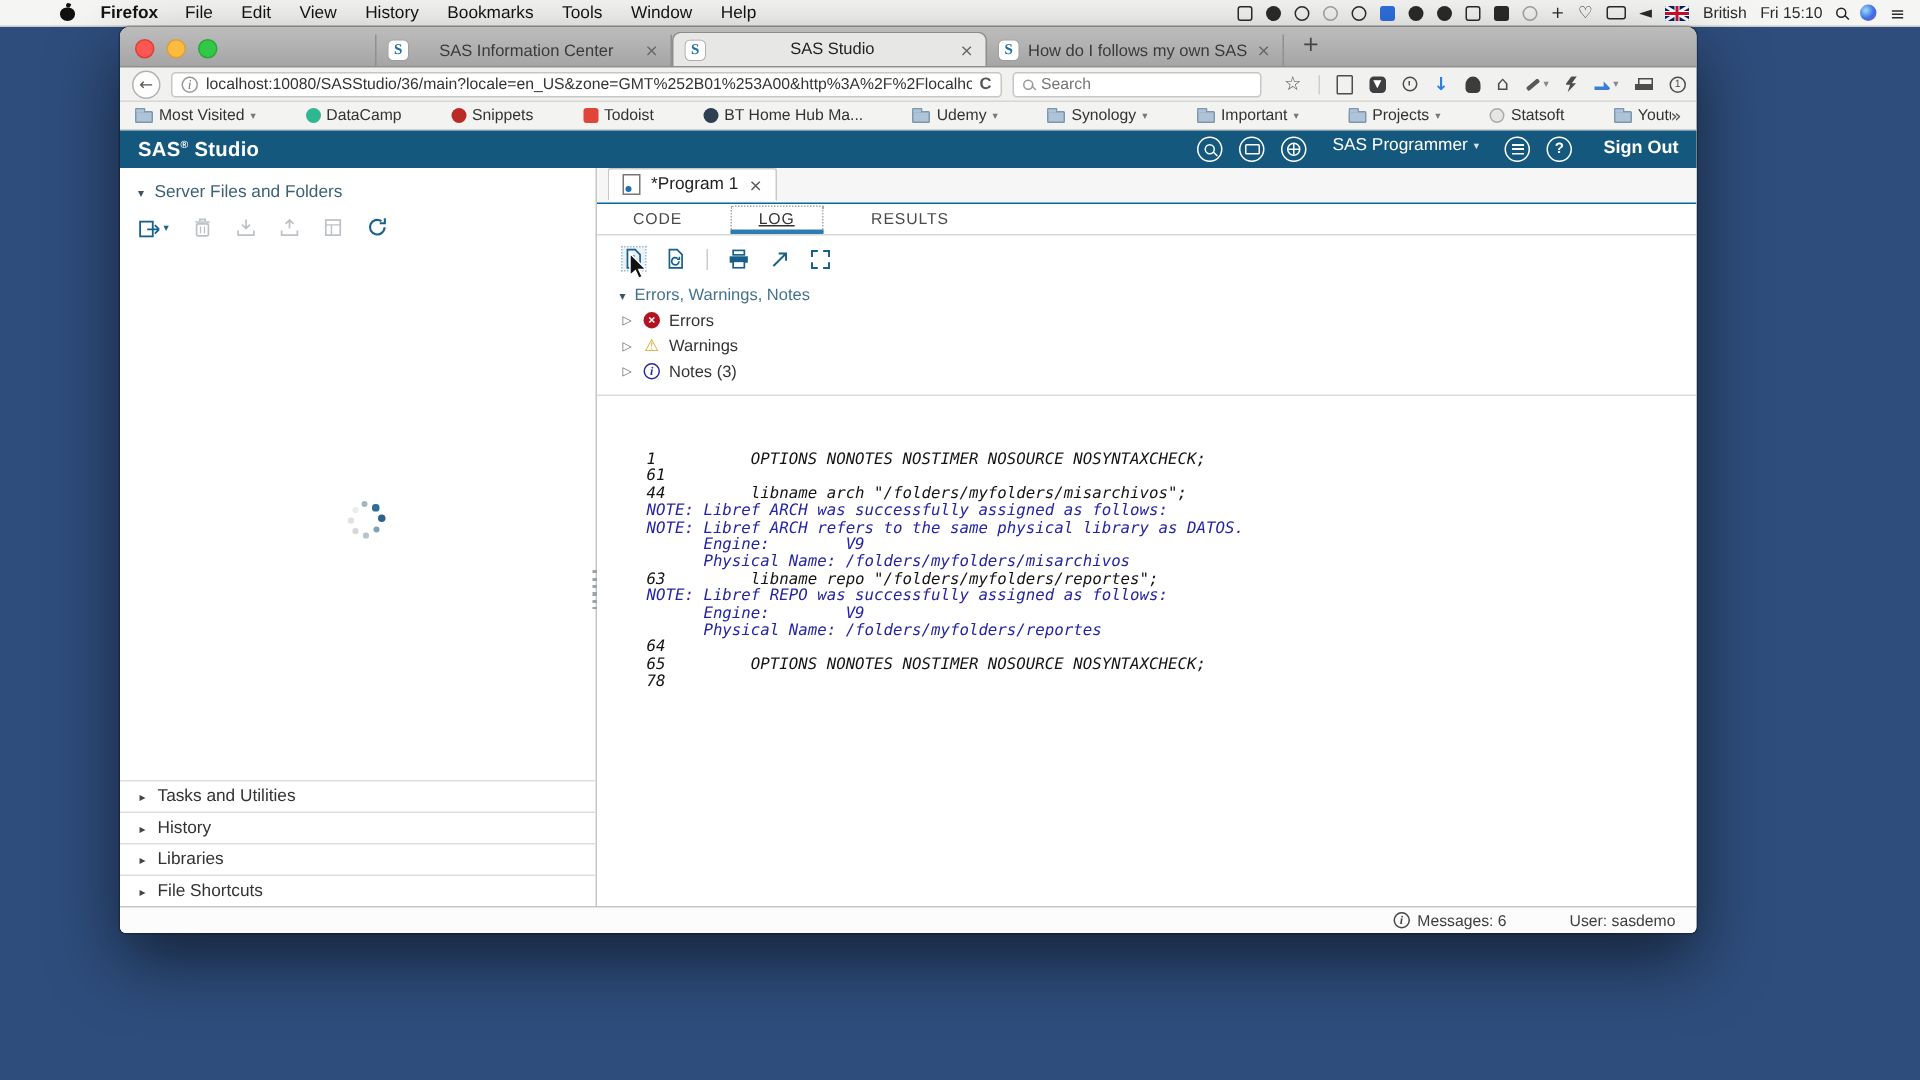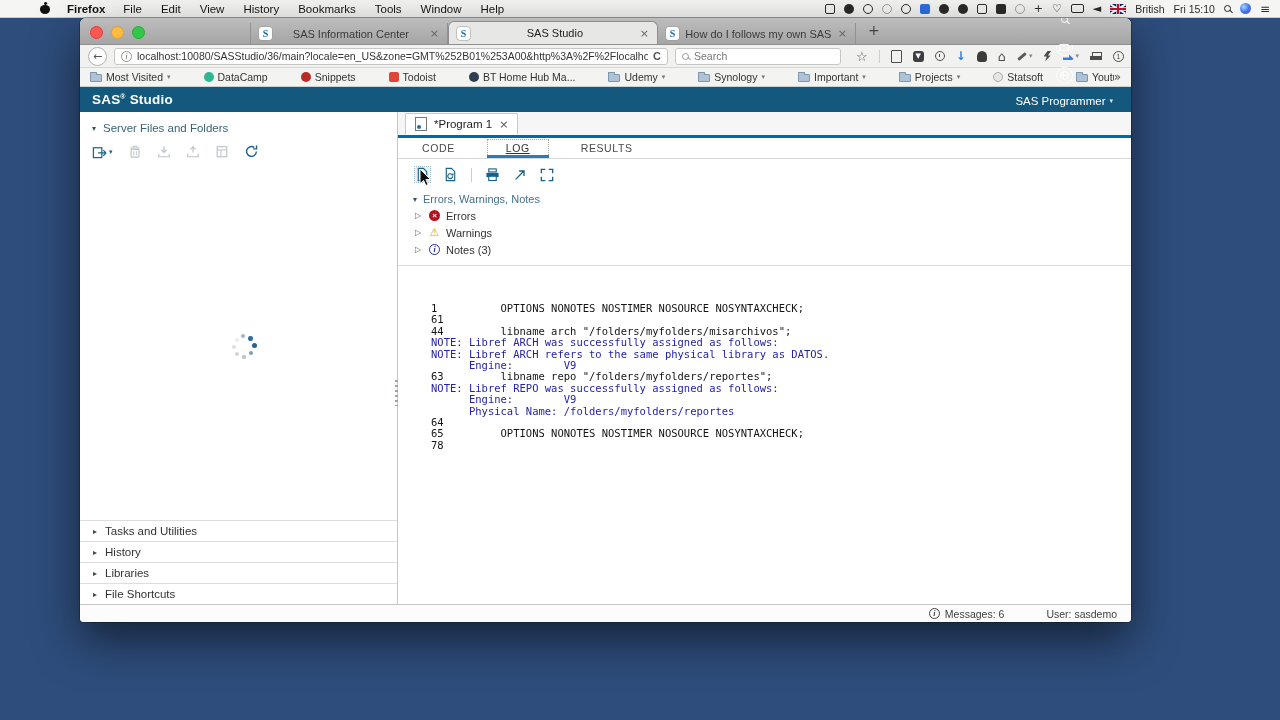--- a/index.html
+++ b/index.html
@@ -92,21 +92,21 @@
   .bi.dot-red{border-radius:50%;background:#b92b27;}
   .bi.sq-red{background:#e0453a;}
   .bi.globe-dark{border-radius:50%;background:#2f3f52;}
   .bi.dot-stat{border-radius:50%;background:#e6e6e6;border:1px solid #aaa;}
   .bm-overflow{margin-left:auto;color:#555;font-size:12px;}
 
   
   .sashdr{height:25px;background:#15587d;flex:none;display:flex;align-items:center;color:#fff;padding:0 12px;gap:12px;}
   .sastitle{font-size:13.5px;font-weight:bold;letter-spacing:.2px;}
   .sastitle sup{font-size:7px;}
-  .hdr-right{margin-left:auto;display:flex;align-items:center;gap:11px;flex-direction:column;}
+  .hdr-right{margin-left:auto;display:flex;align-items:flex-start;gap:11px;}
   .hcirc{width:17px;height:17px;border:1.5px solid #fff;border-radius:50%;display:flex;align-items:center;justify-content:center;box-sizing:border-box;flex:none;}
   .hfolder{width:8px;height:5px;border:1.2px solid #fff;border-radius:1px;position:relative;}
   .hglobe{width:9px;height:9px;border:1.2px solid #fff;border-radius:50%;position:relative;box-sizing:border-box;}
   .hglobe::before{content:"";position:absolute;left:0;top:3px;width:6.5px;height:1px;background:#fff;}
   .hglobe::after{content:"";position:absolute;left:2.8px;top:0;width:1px;height:6.5px;background:#fff;}
   .hlist{width:8px;height:7px;background:repeating-linear-gradient(#fff 0 1.2px,transparent 1.2px 3px);}
   .hq{font-size:10px;font-weight:bold;}
   .role{font-size:11.5px;display:flex;align-items:center;gap:4px;margin:0 6px;}
   .role .caret{font-size:7px;opacity:.85;}
   .signout{font-size:12px;font-weight:bold;margin-left:10px;}
@@ -122,21 +122,21 @@
   .sic.off{color:#bcc1c6;}
   .sic .caret{font-size:7px;color:#1a628c;margin-left:2px;}
   .spinner{position:absolute;left:148px;top:222px;width:30px;height:30px;}
   .spinner i{position:absolute;border-radius:50%;display:block;}
   .side-bottom{margin-top:auto;display:flex;flex-direction:column;}
   .side-sec{height:20px;border-top:1px solid #ddd;display:flex;align-items:center;gap:8px;padding:0 13px;font-size:11.5px;color:#333;}
   .side-sec .tcaret{color:#444;}
   .splitgrip{position:absolute;left:315px;top:268px;width:4px;height:26px;background:repeating-linear-gradient(#9aa4ab 0 2px,transparent 2px 5px);}
 
   .main{flex:1;display:flex;flex-direction:column;min-width:0;background:#fff;position:relative;}
-  .prog-tabbar{height:23px;background:#f6f6f6;border-bottom:3px solid #0369a1;flex:none;display:flex;align-items:center;padding-left:7px;}
+  .prog-tabbar{height:23px;background:#f6f6f6;border-bottom:1px solid #0369a1;flex:none;display:flex;align-items:flex-start;padding-left:7px;}
   .prog-tab{height:22px;background:#fff;border:1px solid #c9c9c9;border-bottom:1px solid #fff;margin-bottom:-1px;display:flex;align-items:center;gap:7px;
             padding:0 9px;font-size:11.5px;color:#222;border-radius:2px 2px 0 0;box-sizing:border-box;}
   .doc-ic{width:10px;height:12px;border:1px solid #777;background:#fff;position:relative;flex:none;}
   .doc-ic::after{content:"";position:absolute;left:1px;bottom:1px;width:4px;height:4px;border-radius:50%;background:#1f6fae;}
   .prog-close{color:#555;font-size:11px;}
   .subtabs{display:flex;align-items:center;height:20px;flex:none;border-bottom:1px solid #d8d8d8;padding-left:22px;gap:30px;
            font-size:10.5px;letter-spacing:.6px;color:#4a4a4a;}
   .subtab{padding:3px 2px;}
   .subtab.active{position:relative;border:1px dotted #a8a8a8;padding:2px 18px;color:#333;text-decoration:underline;}
   .subtab.active::after{content:"";position:absolute;left:-1px;right:-1px;bottom:-2px;height:3px;background:#2f7cb5;}
@@ -148,21 +148,21 @@
   .ltr-root{display:flex;align-items:center;gap:6px;height:16px;color:#44718c;}
   .ltr{display:flex;align-items:center;gap:6px;height:17px;padding-left:2px;}
   .ltr .exp{font-size:8px;color:#666;width:8px;}
   .tri{width:11px;height:11px;border-radius:50%;display:inline-flex;align-items:center;justify-content:center;
        font-size:8px;font-weight:bold;line-height:1;flex:none;box-sizing:border-box;}
   .tri.error{background:#b5121f;color:#fff;}
   .tri.warning{background:none;color:#dca425;font-size:11px;border-radius:0;font-family:"DejaVu Sans",sans-serif;}
   .tri.note{border:1.5px solid #2828a0;color:#2828a0;font-style:italic;font-family:"Liberation Serif",serif;}
   .log-divider{border-top:1px solid #dcdcdc;margin-top:7px;flex:none;}
   .logpre{margin:37px 0 0 33px;font-family:"DejaVu Sans Mono",monospace;font-size:10.5px;line-height:11.4px;color:#141414;}
-  .logline{white-space:pre;}
+  .logline{white-space:pre;font-style:italic;}
   .logline.note{color:#2424a4;}
   .cursor{position:absolute;left:21px;top:56px;z-index:5;}
 
   .statusbar{height:17px;flex:none;background:#fcfcfc;border-top:1px solid #c6c6c6;display:flex;align-items:center;
              justify-content:flex-end;gap:42px;padding:0 14px;font-size:10.5px;color:#3f3f3f;}
   .sb-msg{display:flex;align-items:center;gap:5px;}
   .sb-info{width:11px;height:11px;border-radius:50%;border:1.2px solid #444;color:#444;display:inline-flex;align-items:center;justify-content:center;
            font:bold italic 8px "Liberation Serif",serif;box-sizing:border-box;}
 </style>
 </head>
@@ -548,20 +548,21 @@
         <div class="log-divider"></div>
 
         <div class="logpre">
 
         <div class="logline code"><span>1          OPTIONS NONOTES NOSTIMER NOSOURCE NOSYNTAXCHECK;</span></div>
             <div class="logline code"><span>61</span></div>
             <div class="logline code"><span>44         libname arch "/folders/myfolders/misarchivos";</span></div>
             <div class="logline note"><span>NOTE: Libref ARCH was successfully assigned as follows:</span></div>
             <div class="logline note"><span>NOTE: Libref ARCH refers to the same physical library as DATOS.</span></div>
             <div class="logline note"><span>      Engine:        V9</span></div>
+            <div class="logline note"><span>      Physical Name: /folders/myfolders/misarchivos</span></div>
             <div class="logline code"><span>63         libname repo "/folders/myfolders/reportes";</span></div>
             <div class="logline note"><span>NOTE: Libref REPO was successfully assigned as follows:</span></div>
             <div class="logline note"><span>      Engine:        V9</span></div>
             <div class="logline note"><span>      Physical Name: /folders/myfolders/reportes</span></div>
             <div class="logline code"><span>64</span></div>
             <div class="logline code"><span>65         OPTIONS NONOTES NOSTIMER NOSOURCE NOSYNTAXCHECK;</span></div>
             <div class="logline code"><span>78</span></div>
           </div>
 
         <svg class="cursor" width="13" height="19" viewBox="0 0 13 19">

